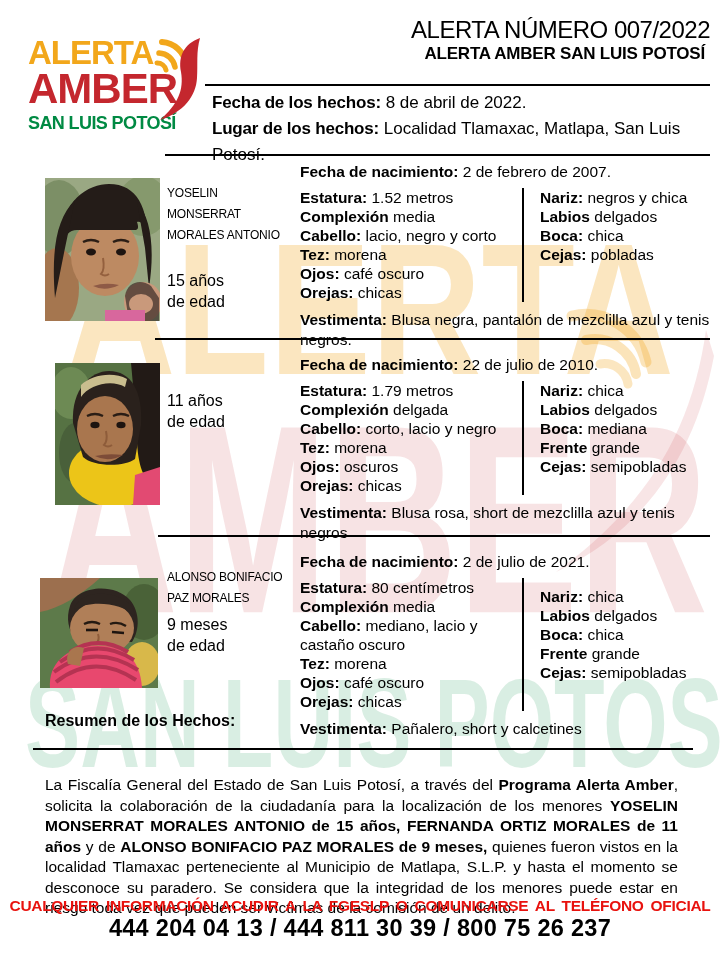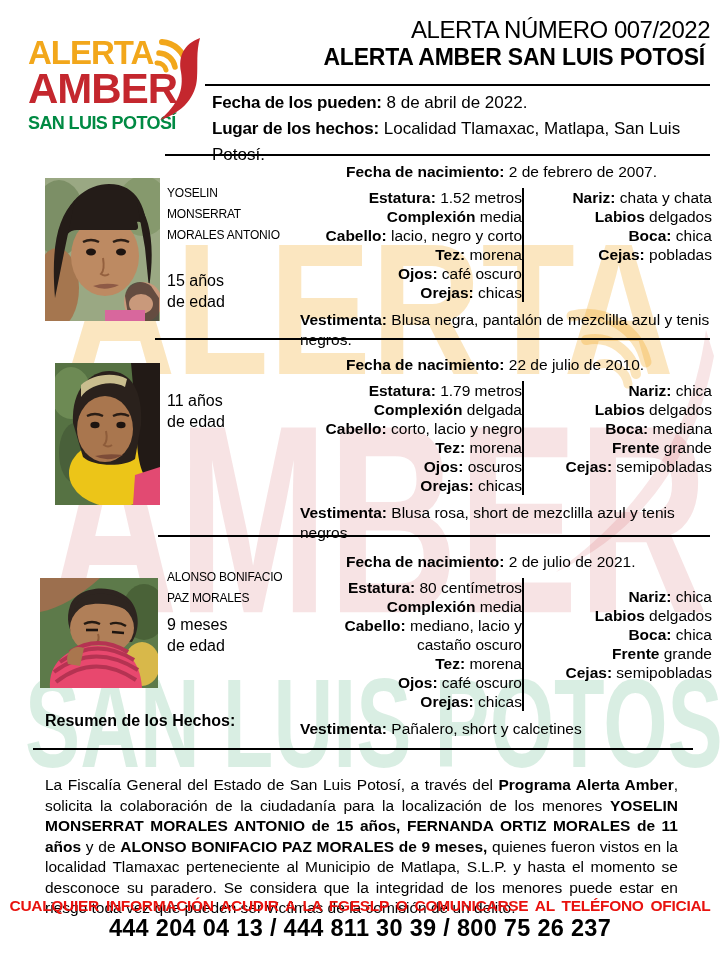--- a/index.html
+++ b/index.html
@@ -13,21 +13,21 @@
   .wm-alerta { left:65px; top:215px; font-size:150px; line-height:150px; color:rgba(242,167,27,.28); transform:scale(1.02,1.25); transform-origin:left top; }
   .wm-amber  { left:48px; top:385px; font-size:240px; line-height:240px; color:rgba(196,39,46,.13); transform:scale(.75,1.12); transform-origin:left top; }
   .wm-slp    { left:25px; top:660px; font-size:115px; line-height:115px; color:rgba(0,138,67,.15); transform:scale(.72,1.1); transform-origin:left top; }
   .wm-swoosh { position:absolute; left:0; top:0; }
 
   
   .layer { position:absolute; z-index:1; }
 
   
   .alert-number { top:16px; right:10px; font-size:24px; letter-spacing:-.5px; }
-  .main-title { top:44px; left:205px; width:500px; text-align:right; font-size:23px; font-weight:bold; letter-spacing:-.2px; }
+  .main-title { top:44px; left:205px; width:500px; text-align:right; font-size:17px; font-weight:bold; letter-spacing:-.2px; }
   .rule { background:#000; height:2px; }
   .rule-title  { top:84px;  left:205px; width:505px; }
   .rule-facts  { top:154px; left:165px; width:545px; }
   .rule-s1     { top:338px; left:155px; width:555px; }
   .rule-s2     { top:535px; left:158px; width:552px; }
   .rule-resumen{ top:748px; left:33px;  width:660px; }
 
   .facts { top:90px; left:212px; width:496px; font-size:17px; line-height:26px; }
   .facts p b { letter-spacing:-.2px; }
 
@@ -50,27 +50,27 @@
   .photo svg { display:block; width:100%; height:100%; }
 
   .idcol { position:absolute; left:167px; width:124px; }
   .p1 .idcol { top:25px; } .p2 .idcol { top:28px; } .p3 .idcol { top:27px; }
   .pname { font-size:12px; line-height:21px; font-weight:normal; letter-spacing:-.2px; }
   .age { font-size:16px; line-height:21px; }
   .p1 .age { margin-top:24px; } .p2 .age { margin-top:17px; } .p3 .age { margin-top:5px; }
 
   .details { position:absolute; left:300px; width:412px; font-size:15.5px; }
   .p1 .details { top:4px; } .p2 .details { top:10px; } .p3 .details { top:12px; }
-  .birth { line-height:19px;margin-left:46px; }
+  .birth { line-height:19px; }
   .attrs { display:flex; margin-top:7px; }
   .attr-left { width:222px; }
   .vdiv { width:2px; background:#000; margin-right:16px; }
   .attr-right { flex:1; }
   .p3 .attr-right { padding-top:9px; }
-  .attr-line { line-height:19px;text-align:right; }
+  .attr-line { line-height:19px; }
   .vest { margin-top:8px; line-height:20px; }
 
   
   .resumen-title { top:712px; left:45px; font-size:16px; font-weight:bold; }
   .resumen-text { top:775px; left:45px; width:633px; font-size:15.5px; line-height:20.5px; text-align:justify; }
   .b { font-weight:bold; }
   .cta { top:897px; left:0; width:720px; text-align:center; font-size:15.5px; font-weight:bold;
          color:#E8120E; letter-spacing:-.3px; word-spacing:3px; }
   .phones { top:915px; left:0; width:720px; text-align:center; font-size:23.5px; font-weight:bold; letter-spacing:.3px; }
 </style>
@@ -101,21 +101,21 @@
       <path d="M3 27 A9 9 0 0 1 12 34" fill="none" stroke="#F2A71B" stroke-width="5" stroke-linecap="round"></path>
       <path d="M46 2 C 30 8 24 20 27 36 C 30 54 24 68 6 84 C 30 76 42 60 43 42 C 44 28 42 16 46 2 Z" fill="#C4272E"></path>
     </svg>
   </div>
 
   <div class="layer alert-number">ALERTA NÚMERO 007/2022</div>
   <h1 class="layer main-title">ALERTA AMBER SAN LUIS POTOSÍ</h1>
   <div class="layer rule rule-title"></div>
 
   <div class="layer facts">
-    <p><b>Fecha de los pueden:</b> <span>8 de abril de 2022.</span></p>
+    <p><b>Fecha de los hechos:</b> <span>8 de abril de 2022.</span></p>
     <p><b>Lugar de los hechos:</b> <span>Localidad Tlamaxac, Matlapa, San Luis Potosí.</span></p>
   </div>
   <div class="layer rule rule-facts"></div>
 
   <section class="layer person p1">
     <div class="photo">
       <svg viewBox="0 0 115 143" preserveAspectRatio="none">
         <rect width="115" height="143" fill="#9aa883"></rect>
         <ellipse cx="14" cy="40" rx="26" ry="38" fill="#7c8f66"></ellipse>
         <ellipse cx="98" cy="28" rx="26" ry="30" fill="#86996d"></ellipse>
@@ -149,21 +149,21 @@
         <div class="attr-left">
             <div class="attr-line"><b>Estatura:</b><span> 1.52 metros</span></div>
             <div class="attr-line"><b>Complexión</b><span> media</span></div>
             <div class="attr-line"><b>Cabello:</b><span> lacio, negro y corto</span></div>
             <div class="attr-line"><b>Tez:</b><span> morena</span></div>
             <div class="attr-line"><b>Ojos:</b><span> café oscuro</span></div>
             <div class="attr-line"><b>Orejas:</b><span> chicas</span></div>
           </div>
         <div class="vdiv"></div>
         <div class="attr-right">
-            <div class="attr-line"><b>Nariz:</b><span> chata y chata</span></div>
+            <div class="attr-line"><b>Nariz:</b><span> negros y chica</span></div>
             <div class="attr-line"><b>Labios</b><span> delgados</span></div>
             <div class="attr-line"><b>Boca:</b><span> chica</span></div>
             <div class="attr-line"><b>Cejas:</b><span> pobladas</span></div>
           </div>
       </div>
       <p class="vest"><b>Vestimenta:</b> <span>Blusa negra, pantalón de mezclilla azul y tenis negros.</span></p>
     </div>
   </section>
   <div class="layer rule rule-s1"></div>
 

